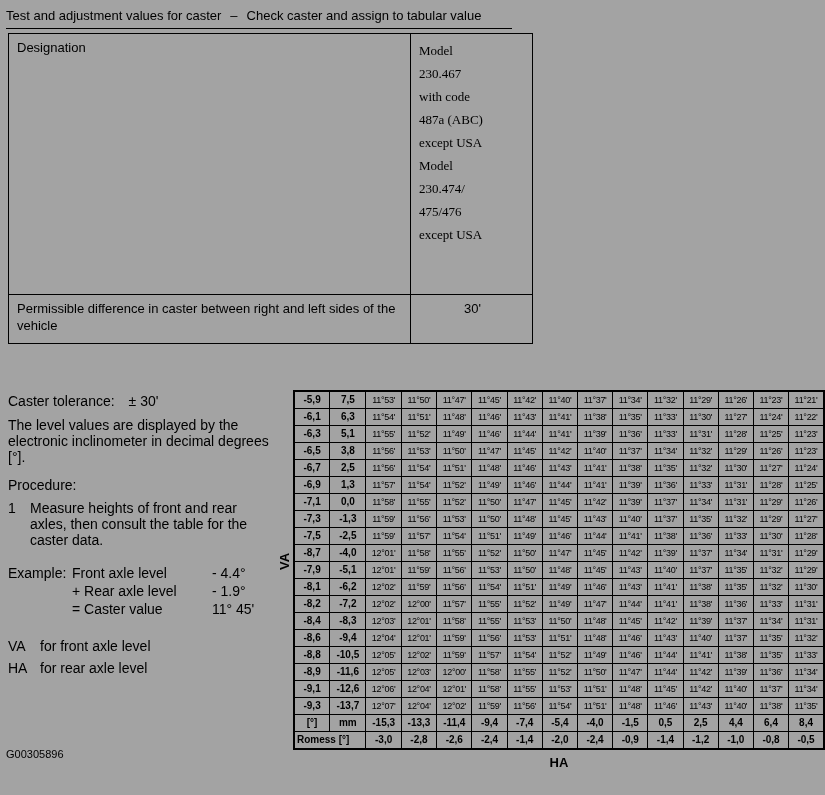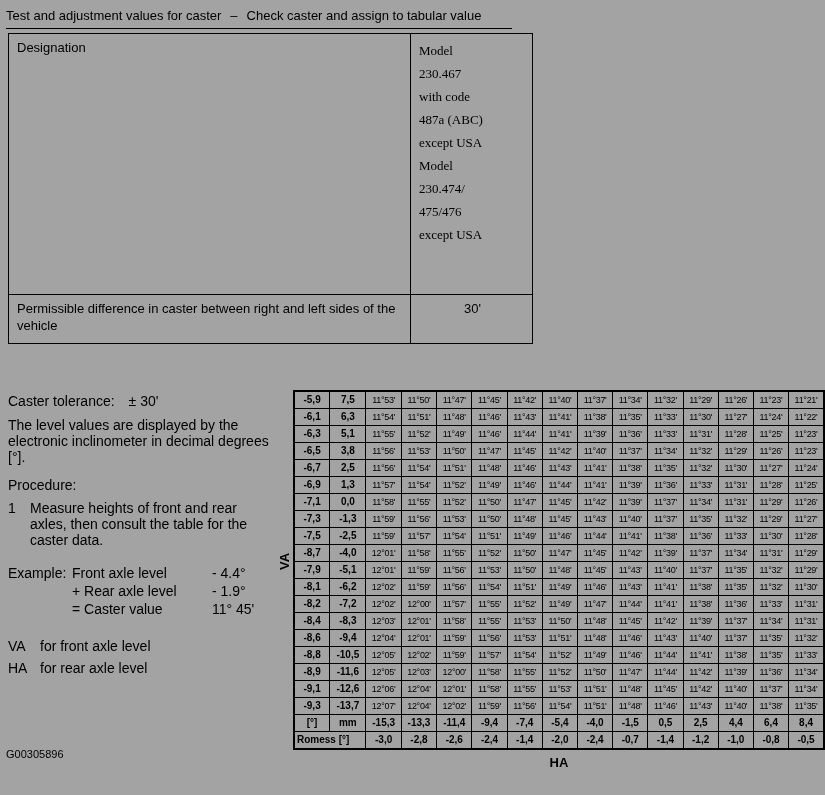--- a/index.html
+++ b/index.html
@@ -470,21 +470,21 @@
         </tr>
         <tr>
           <td class="lead romess" colspan="2">Romess [°]</td>
           <td class="lead">-3,0</td>
           <td class="lead">-2,8</td>
           <td class="lead">-2,6</td>
           <td class="lead">-2,4</td>
           <td class="lead">-1,4</td>
           <td class="lead">-2,0</td>
           <td class="lead">-2,4</td>
-          <td class="lead">-0,7</td>
+          <td class="lead">-0,9</td>
           <td class="lead">-1,4</td>
           <td class="lead">-1,2</td>
           <td class="lead">-1,0</td>
           <td class="lead">-0,8</td>
           <td class="lead">-0,5</td>
         </tr>
       </tbody>
   </table>
   <div class="ha-axis">HA</div>
 

